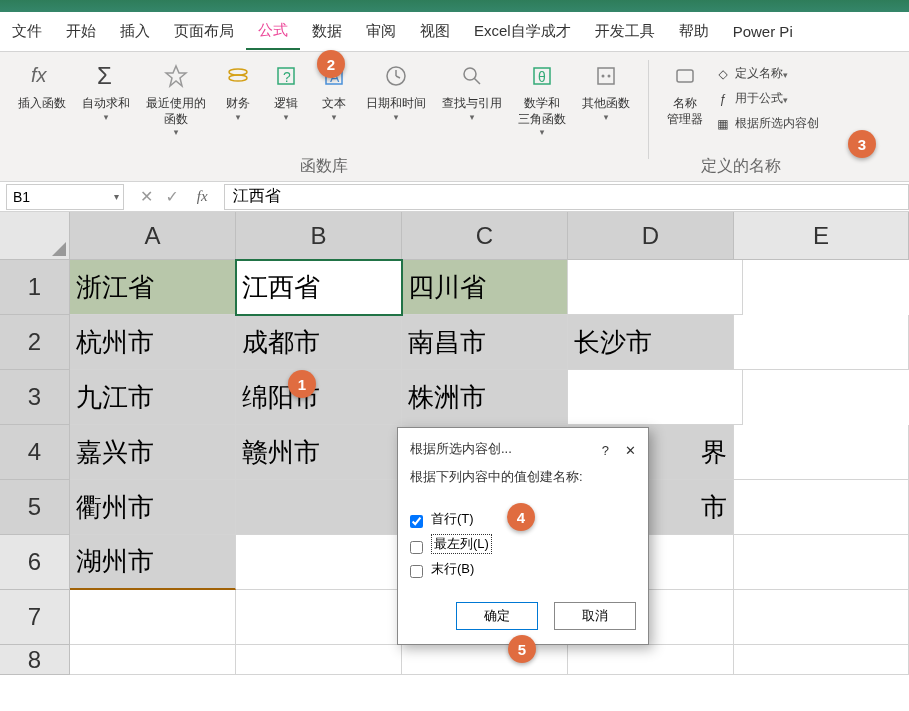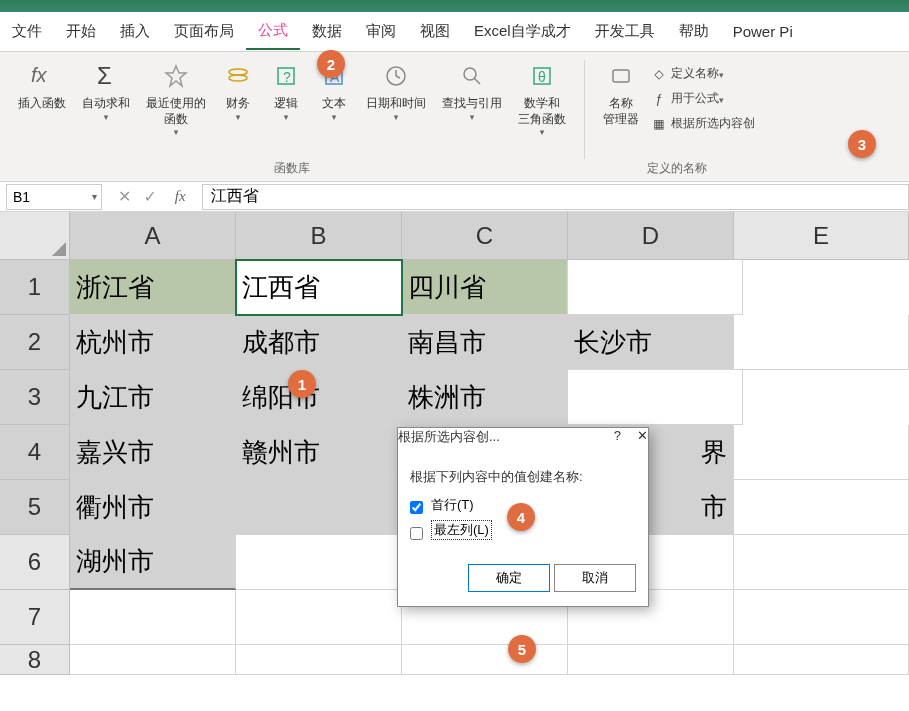--- a/index.html
+++ b/index.html
@@ -6,34 +6,34 @@
 body { background: #fff; width: 909px; height: 711px; overflow: hidden; position: relative; }
 
 .titlebar { height: 12px; background: linear-gradient(to bottom, #2e7d5a, #35866a); position: relative; }
 
 .menubar { height: 40px; background: #fff; display: flex; align-items: center; padding: 0 0; border-bottom: 1px solid #d4d4d4; }
 .menu-item { padding: 8px 12px; font-size: 15px; color: #333; cursor: pointer; }
 .menu-item.active { color: #ec4899; border-bottom: 2px solid #217346; font-weight: 500; position: relative; }
 
 .ribbon { height: 130px; background: #f3f2f1; display: flex; border-bottom: 1px solid #d4d4d4; }
 .ribbon-group { display: flex; flex-direction: column; align-items: center; padding: 4px 10px; position: relative; }
-.ribbon-group-label { font-size: 12px; color: #666; position: absolute; bottom: 4px; left: 50%; transform: translateX(-50%); white-space: nowrap; }
+.ribbon-group-label { font-size: 16px; color: #666; position: absolute; bottom: 4px; left: 50%; transform: translateX(-50%); white-space: nowrap; }
 .ribbon-sep { width: 1px; background: #d4d4d4; margin: 8px 0 22px; }
 
 .rb-btn-large { display: flex; flex-direction: column; align-items: center; padding: 4px 8px; cursor: pointer; font-size: 12px; color: #333; }
 .rb-btn-large .ic { width: 32px; height: 32px; display: flex; align-items: center; justify-content: center; margin-bottom: 4px; }
 .rb-btn-large .lbl { text-align: center; line-height: 1.3; }
 .rb-btn-large .arr::after { content: "▾"; font-size: 9px; color: #666; display: block; }
 
 .rb-btn-sm { display: flex; align-items: center; font-size: 12px; color: #444; padding: 3px 4px; cursor: pointer; white-space: nowrap; }
 .rb-btn-sm .ic-sm { width: 16px; height: 16px; margin-right: 4px; display: inline-flex; align-items: center; justify-content: center; }
 .rb-btn-sm .arr-sm::after { content: " ▾"; font-size: 9px; color: #666; }
 
 .fx-bar { height: 30px; display: flex; align-items: center; border-bottom: 1px solid #d4d4d4; }
-.name-box { width: 96px; height: 26px; border: 1px solid #ccc; margin: 0 6px; padding: 0 6px; font-size: 14px; display: flex; align-items: center; position: relative; }
+.name-box { width: 118px; height: 26px; border: 1px solid #ccc; margin: 0 6px; padding: 0 6px; font-size: 14px; display: flex; align-items: center; position: relative; }
 .name-box::after { content: "▾"; position: absolute; right: 4px; font-size: 10px; color: #666; }
 .fx-buttons { display: flex; align-items: center; gap: 12px; padding: 0 10px; color: #999; }
 .fx-label { font-style: italic; font-family: serif; font-size: 15px; color: #666; padding: 0 6px; }
 .formula-input { flex: 1; height: 26px; border: 1px solid #ccc; padding: 0 8px; font-size: 16px; }
 
 .sheet { position: relative; }
 .col-headers { display: flex; height: 48px; }
 .corner { width: 70px; height: 48px; background: #e6e6e6; border-right: 1px solid #bfbfbf; border-bottom: 1px solid #bfbfbf; position: relative; }
 .corner::after { content: ""; position: absolute; right: 3px; bottom: 3px; width: 0; height: 0; border-left: 14px solid transparent; border-bottom: 14px solid #999; }
 .col-h { height: 48px; background: #e6e6e6; border-right: 1px solid #bfbfbf; border-bottom: 1px solid #bfbfbf; display: flex; align-items: center; justify-content: center; font-size: 24px; color: #333; }
@@ -43,29 +43,29 @@
 .row { display: flex; height: 55px; }
 .row-h { width: 70px; background: #e6e6e6; border-right: 1px solid #bfbfbf; border-bottom: 1px solid #bfbfbf; display: flex; align-items: center; justify-content: center; font-size: 24px; color: #333; }
 .row-h.sel { background: #d2d2d2; }
 .cell { height: 55px; border-right: 1px solid #d4d4d4; border-bottom: 1px solid #d4d4d4; display: flex; align-items: center; padding: 0 6px; font-size: 26px; font-family: "SimSun", serif; color: #000; }
 .cell.sel { background: #d2d2d2; }
 .cell.header-row { background: #c6d6b8; }
 .cell.header-row.sel { background: #b8c7aa; }
 .cell.active { background: #fff !important; outline: 2px solid #217346; outline-offset: -1px; position: relative; z-index: 1; }
 
 .dialog { position: absolute; left: 397px; top: 427px; width: 252px; background: #fff; border: 1px solid #888; box-shadow: 4px 4px 12px rgba(0,0,0,0.3); z-index: 100; font-size: 13px; }
-.dialog-title { height: 30px; display: flex; align-items: flex-start; padding: 0 0; justify-content: space-between; gap: 37px; }
+.dialog-title { height: 30px; display: flex; align-items: flex-end; padding: 0 12px; justify-content: space-between; gap: 37px; }
 .dialog-title span:first-child { color: #333; }
 .dialog-title .tbtns { display: flex; gap: 16px; color: #333; }
 .dialog-title .tbtns span { cursor: pointer; }
 .dialog-body { padding: 10px 12px 8px; }
-.dialog-body .prompt { margin-bottom: 10px; color: #333; }
+.dialog-body .prompt { margin-bottom: 24px; color: #333; }
 .opt { display: flex; align-items: flex-end; margin: 6px 0; }
 .opt input { margin-right: 8px; }
-.dialog-buttons { display: flex; justify-content: flex-end; gap: 4px; padding: 10px 12px 14px; }
+.dialog-buttons { display: flex; justify-content: flex-end; gap: 16px; padding: 10px 12px 14px; }
 .dialog-buttons button { width: 82px; height: 28px; border: 1px solid #888; background: #fff; font-size: 13px; cursor: pointer; }
 .dialog-buttons button.primary { border: 1px solid #0078d4; }
 
 .callout { position: absolute; width: 28px; height: 28px; border-radius: 50%; background: #e06c40; color: #fff; display: flex; align-items: center; justify-content: center; font-weight: bold; font-size: 15px; box-shadow: 0 2px 4px rgba(0,0,0,0.3); z-index: 200; }
 .c1 { left: 288px; top: 370px; }
 .c2 { left: 317px; top: 50px; }
 .c3 { left: 848px; top: 130px; }
 .c4 { left: 507px; top: 503px; }
 .c5 { left: 508px; top: 635px; }
 </style>
@@ -164,20 +164,30 @@
     </div>
     <div class="rb-btn-large">
       <span class="ic">
           <svg width="24" height="24">
             <rect x="4" y="4" width="16" height="16" fill="none" stroke="#3a7" stroke-width="1.5"></rect>
             <text x="8" y="18" font-size="14" fill="#3a7">θ</text>
           </svg>
         </span>
       <span class="lbl arr" style="white-space:pre-line">数学和
 三角函数</span>
+    </div>
+    <div class="rb-btn-large">
+      <span class="ic">
+          <svg width="24" height="24">
+            <rect x="4" y="4" width="16" height="16" fill="none" stroke="#888" stroke-width="1.5"></rect>
+            <circle cx="9" cy="12" r="1.5" fill="#888"></circle>
+            <circle cx="15" cy="12" r="1.5" fill="#888"></circle>
+          </svg>
+        </span>
+      <span class="lbl arr">其他函数</span>
     </div>
     <span class="ribbon-group-label">函数库</span>
   </div>
 
   <div class="ribbon-sep"></div>
 
   <div class="ribbon-group" style="flex-direction:row;align-items:flex-start;padding-bottom:22px;">
     <div class="rb-btn-large">
       <span class="ic">
           <svg width="28" height="28">
@@ -262,21 +272,21 @@
   <div class="row">
     <div class="row-h sel">5</div>
     <div class="cell sel col-A">衢州市</div>
     <div class="cell sel col-B"></div>
     <div class="cell sel col-C"></div>
     <div class="cell sel col-D" style="justify-content:flex-end">市</div>
     <div class="cell col-E"></div>
   </div>
   <div class="row">
     <div class="row-h">6</div>
-    <div class="cell sel col-A" style="border-bottom:2px solid #737373">湖州市</div>
+    <div class="cell sel col-A" style="border-bottom:2px solid #a16207">湖州市</div>
     <div class="cell col-B"></div>
     <div class="cell col-C"></div>
     <div class="cell col-D"></div>
     <div class="cell col-E"></div>
   </div>
   <div class="row">
     <div class="row-h">7</div>
     <div class="cell col-A"></div>
     <div class="cell col-B"></div>
     <div class="cell col-C"></div>
@@ -304,20 +314,24 @@
   <div class="dialog-body">
     <div class="prompt">根据下列内容中的值创建名称:</div>
     <div class="opt">
       <input type="checkbox" checked="" style="">
       <label>首行(T)</label>
     </div>
     <div class="opt">
       <input type="checkbox" style="">
       <label style="border:1px dotted #333;padding:0 2px">最左列(L)</label>
     </div>
+    <div class="opt">
+      <input type="checkbox" style="">
+      <label>末行(B)</label>
+    </div>
   </div>
   <div class="dialog-buttons">
     <button class="primary">确定</button>
     <button>取消</button>
   </div>
 </div>
 
 <div class="callout c1">1</div>
 <div class="callout c2">2</div>
 <div class="callout c3">3</div>

